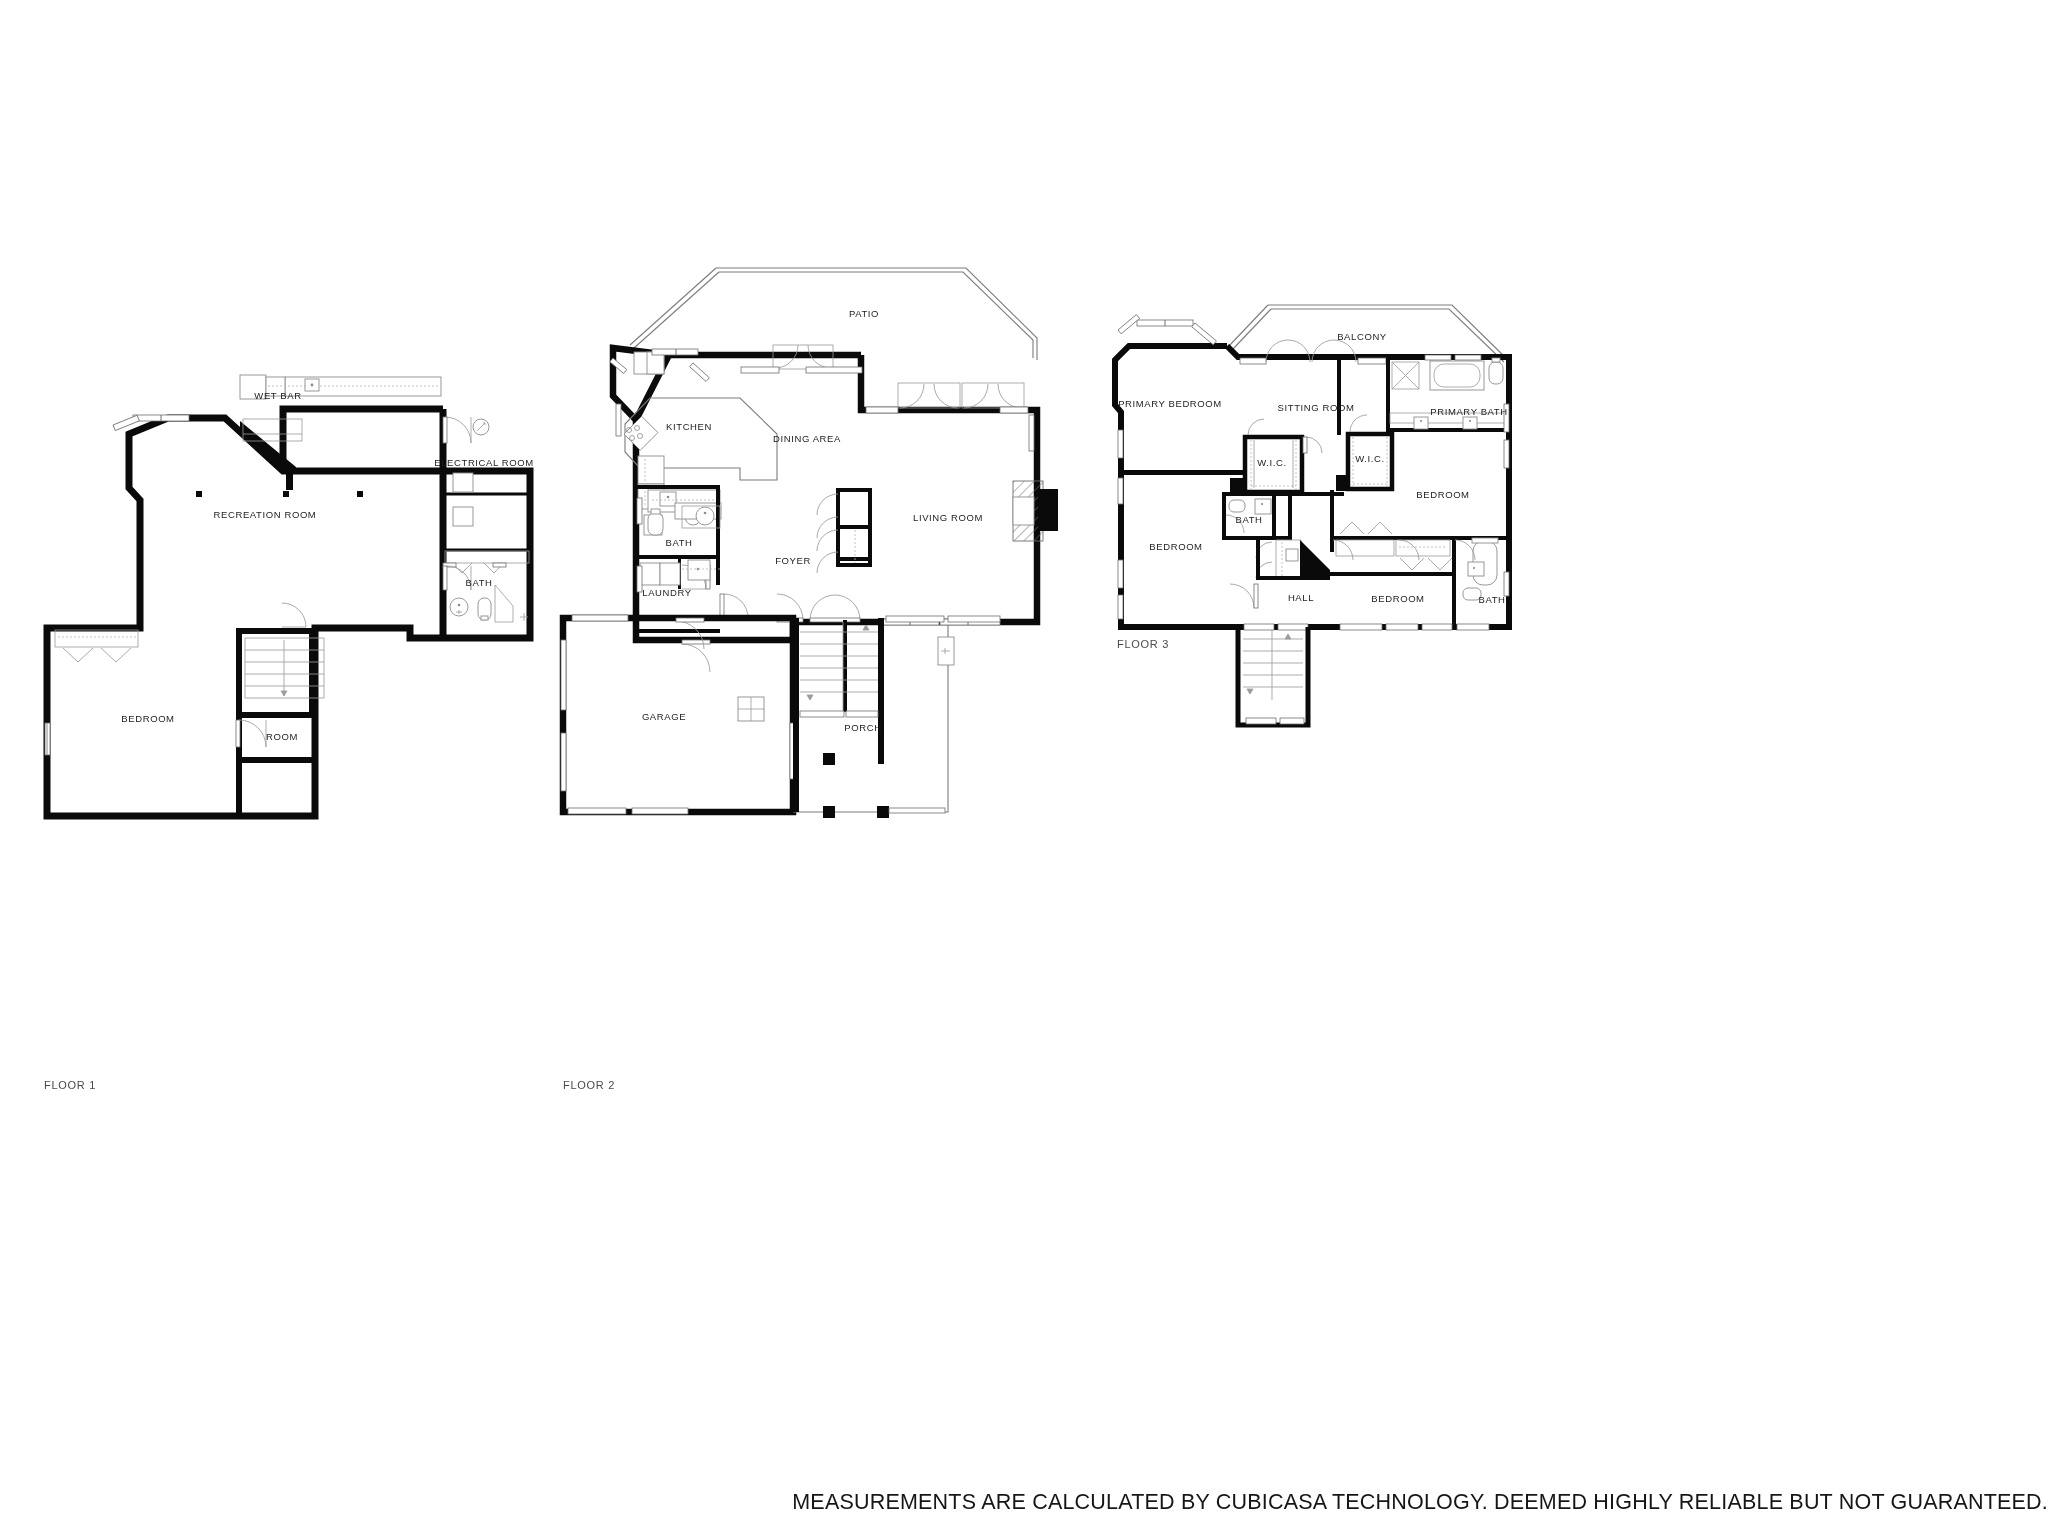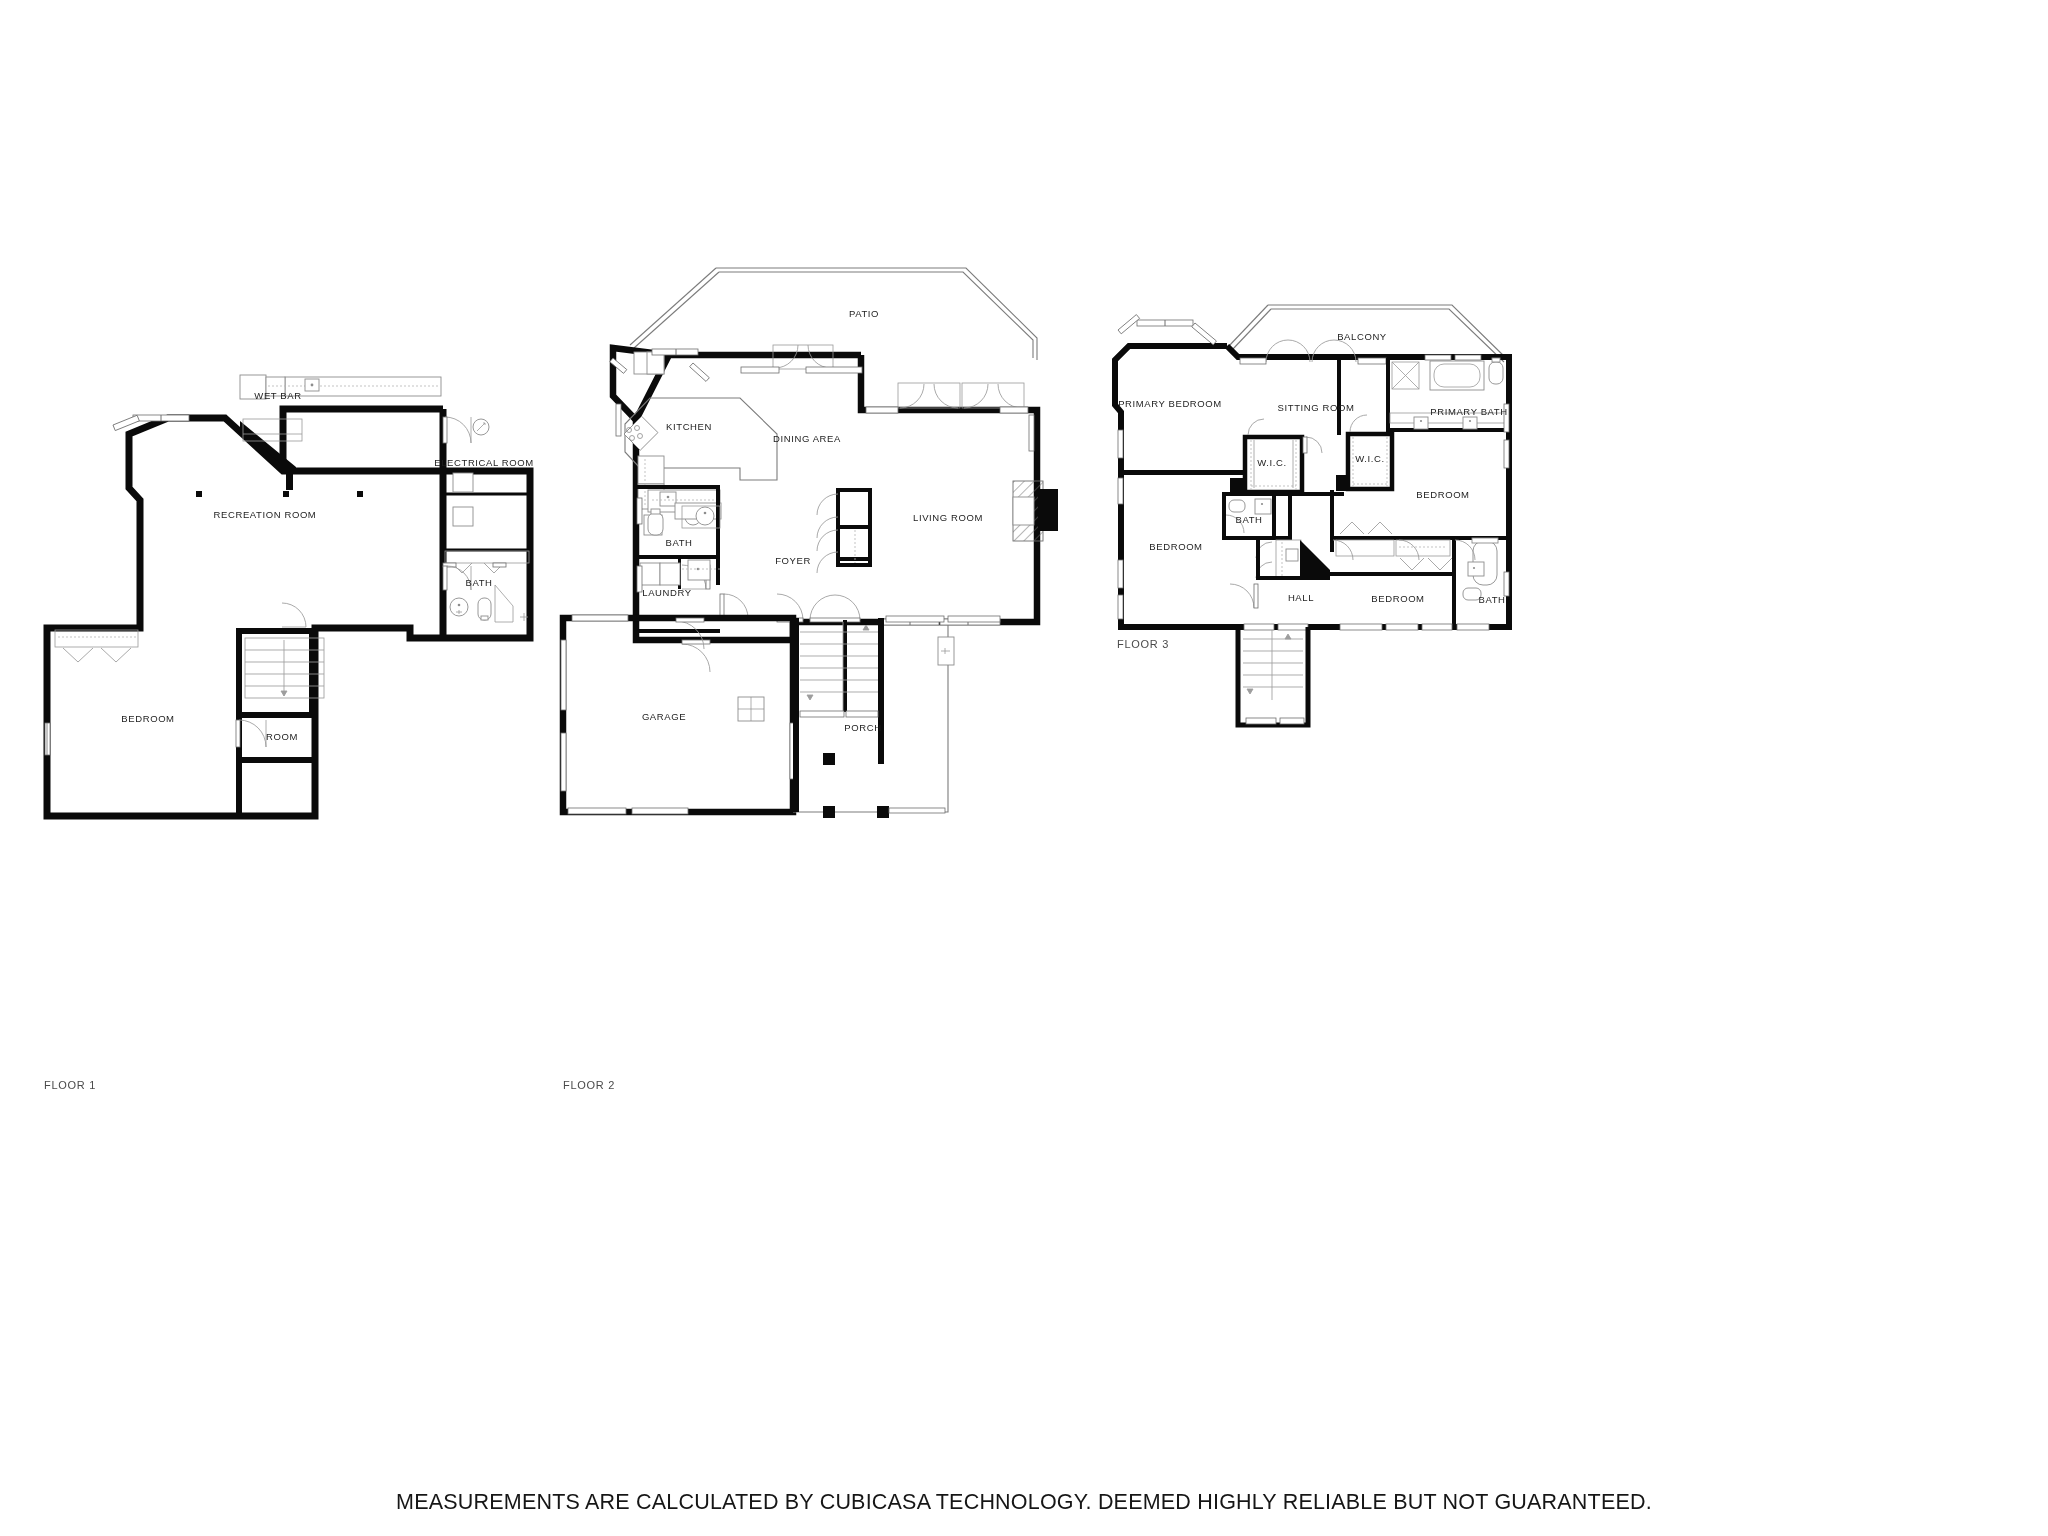--- a/index.html
+++ b/index.html
@@ -12,21 +12,21 @@
   .wall{fill:#0a0a0a;}
   .fixture{fill:#ffffff;stroke:#8d8d8d;stroke-width:.9;}
   .fixture-l{fill:none;stroke:#9a9a9a;stroke-width:.8;}
   .swing{fill:none;stroke:#9a9a9a;stroke-width:.85;}
   .win{fill:#ffffff;stroke:#6e6e6e;stroke-width:.8;}
   .stair{fill:none;stroke:#9d9d9d;stroke-width:.85;}
   .outline{fill:none;stroke:#7c7c7c;stroke-width:1.1;}
   .dash{fill:none;stroke:#b4b4b4;stroke-width:.8;stroke-dasharray:2 2;}
   .hatchfill{fill:url(#diag);stroke:#6e6e6e;stroke-width:.9;}
   .post{fill:#0a0a0a;}
-  .footer{position:absolute;left:0;right:0;top:1490px;text-align:center;
+  .footer{position:absolute;left:0;right:0;top:1490px;text-align:right;
           font-size:21.5px;letter-spacing:.2px;color:#161616;
           font-family:"Liberation Sans",sans-serif;white-space:nowrap;}
 </style>
 </head>
 <body>
 
 <div class="plan-canvas">
 <svg width="2048" height="1536" viewBox="0 0 2048 1536" xmlns="http://www.w3.org/2000/svg">
   <defs>
     <pattern id="diag" width="7" height="7" patternTransform="rotate(45)" patternUnits="userSpaceOnUse">

